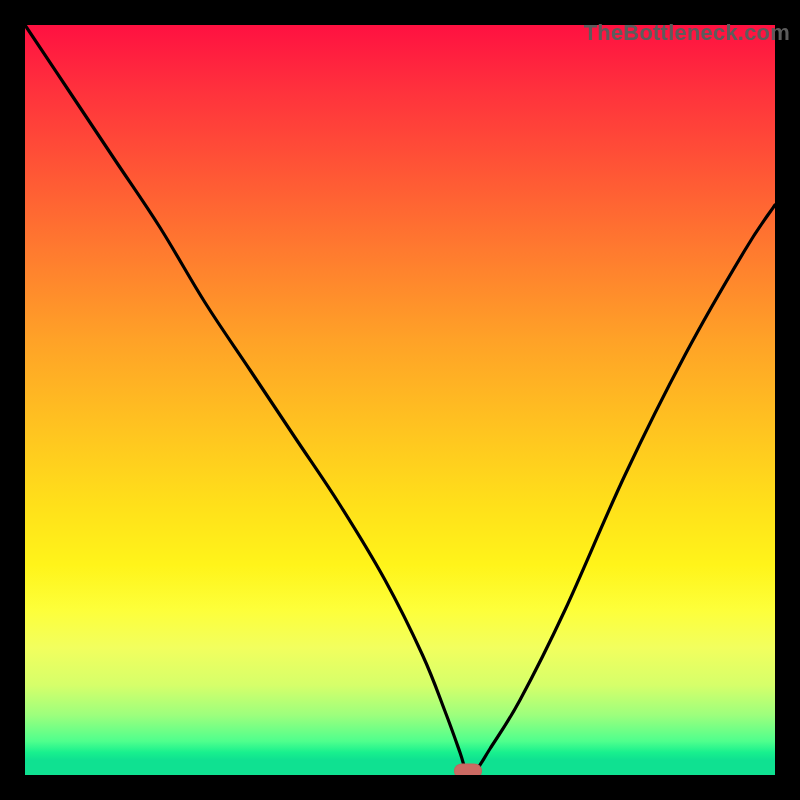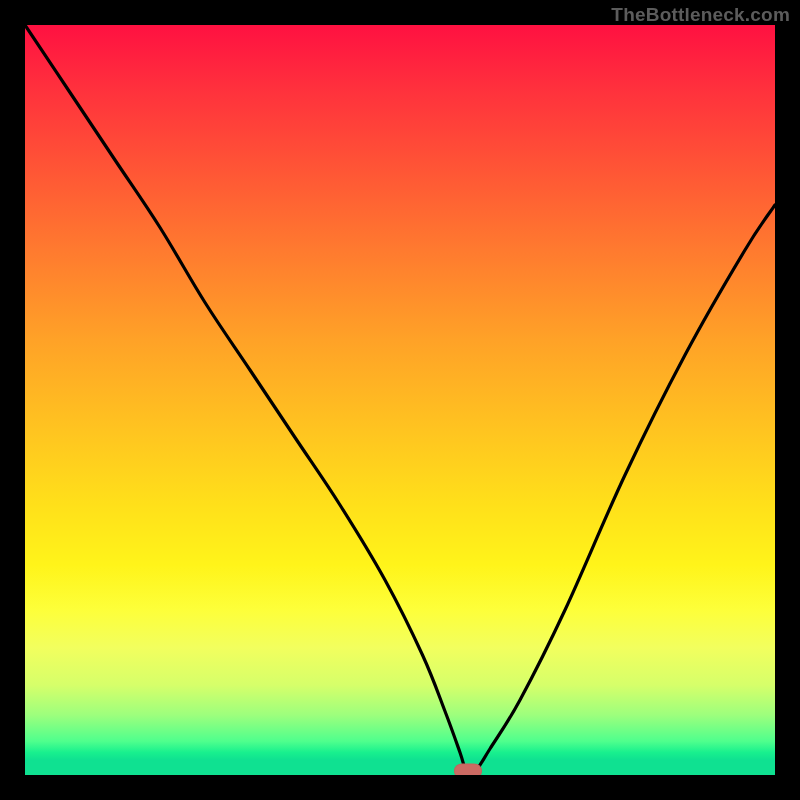--- a/index.html
+++ b/index.html
@@ -12,24 +12,24 @@
     overflow: hidden;
   }
   .stage {
     position: relative;
     width: 800px;
     height: 800px;
     background: #000;
   }
   .watermark {
     position: absolute;
-    top: 4px;
+    top: 20px;
     right: 10px;
     color: #5c5c5c;
-    font-size: 19px;
+    font-size: 22px;
     font-weight: 600;
     letter-spacing: 0.2px;
     z-index: 5;
   }
   .plot {
     position: absolute;
     left: 25px;
     top: 25px;
     width: 750px;
     height: 750px;

